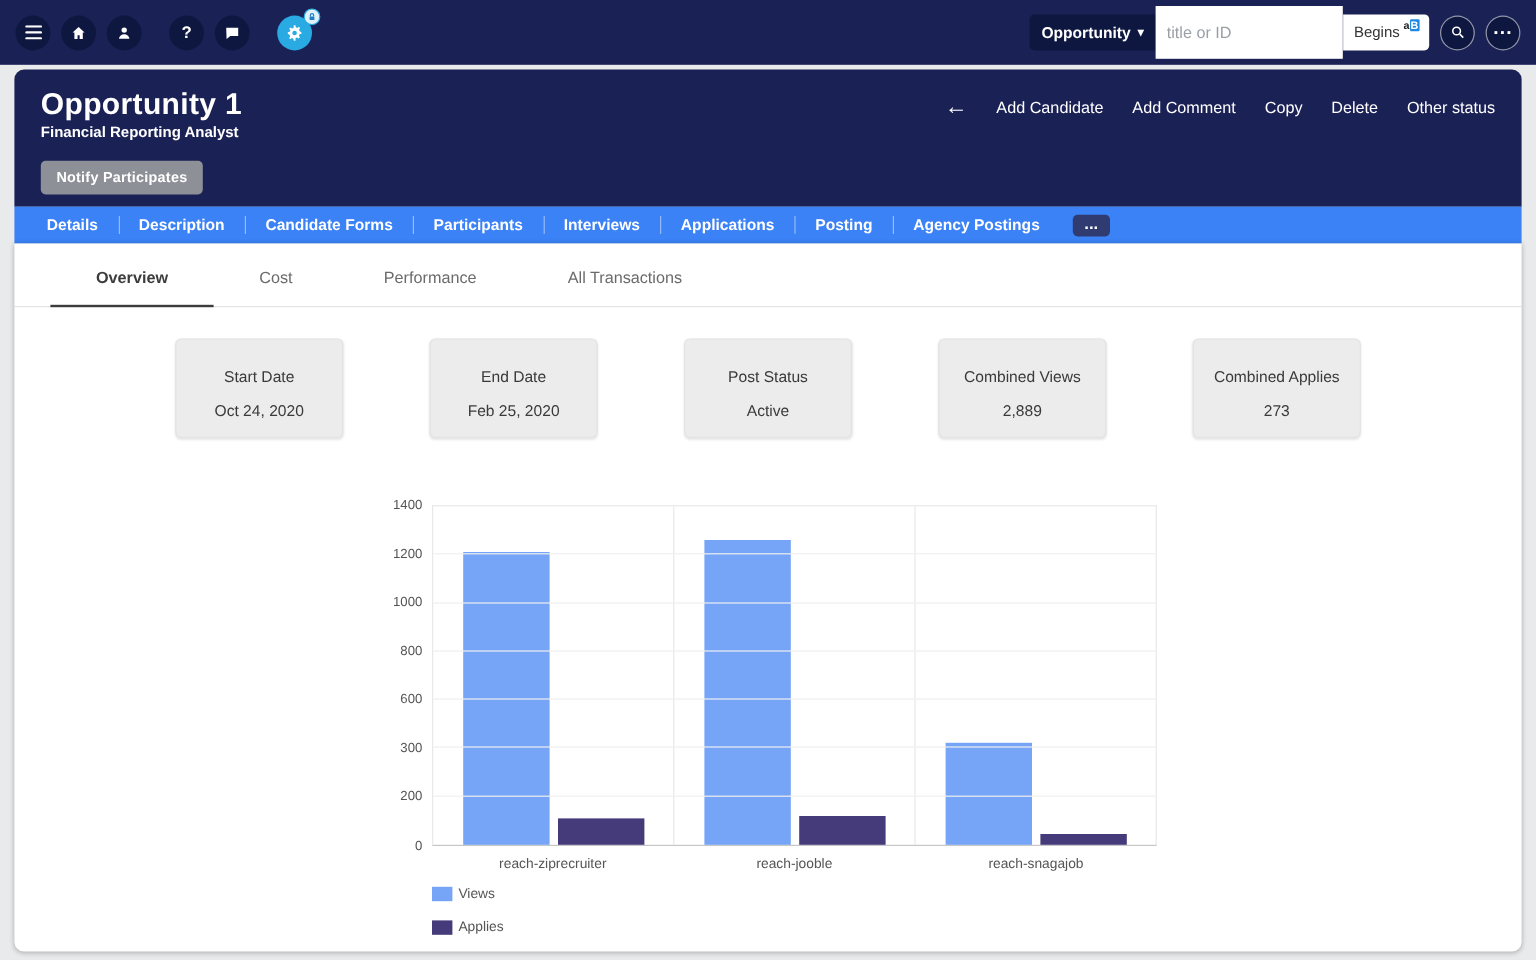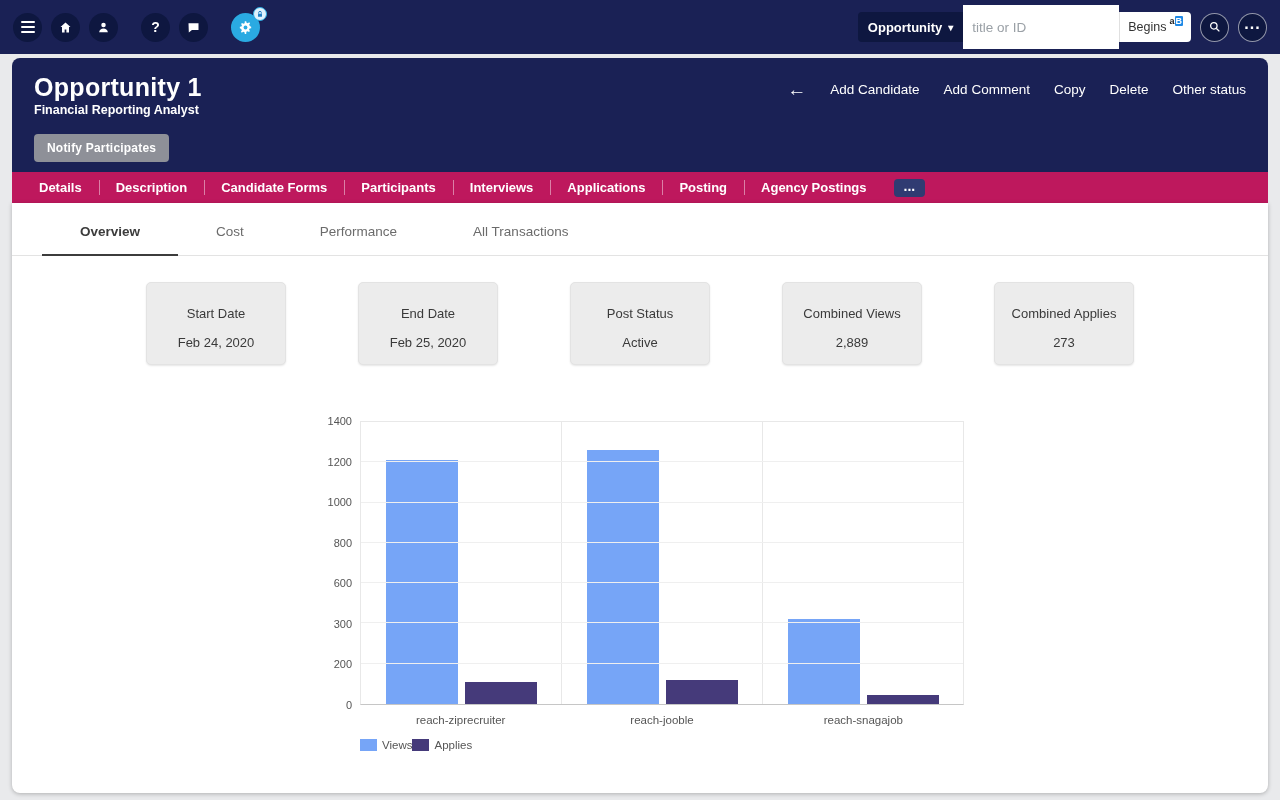--- a/index.html
+++ b/index.html
@@ -32,21 +32,21 @@
   .panel{margin:4px 12px 0;}
   .panel-header{background:#1a2155;border-radius:8px 8px 0 0;padding:14px 22px 10px;color:#fff;position:relative;}
   .title{font-size:25px;font-weight:bold;letter-spacing:.3px;line-height:30px;}
   .subtitle{font-size:12.5px;font-weight:bold;margin-top:1px;line-height:15px;}
   .actions{position:absolute;top:22px;right:22px;display:flex;align-items:center;gap:24px;font-size:13.5px;}
   .action-link{cursor:pointer;white-space:nowrap;}
   .back-arrow{font-size:19px;cursor:pointer;line-height:1;}
   .notify{margin-top:16px;display:inline-block;background:#8e9098;color:#fff;font-size:12px;
     padding:7px 13px;border-radius:4px;cursor:pointer;font-weight:bold;letter-spacing:.2px;}
   
-  .tabbar{background:#be185d;display:flex;align-items:stretch;padding-left:10px;height:31px;}
+  .tabbar{background:#3b82f6;display:flex;align-items:stretch;padding-left:10px;height:31px;}
   .tab{color:#fff;font-weight:bold;font-size:13px;padding:0 17px;display:flex;align-items:center;
     position:relative;cursor:pointer;white-space:nowrap;}
   .tab:not(:first-child)::before{content:'';position:absolute;left:0;top:8px;bottom:8px;width:1px;background:rgba(255,255,255,.45);}
   .tab.active{background:#fff;color:#1a2155;border-radius:6px 6px 0 0;}
   .tab.active::before{display:none;}
   .tab.active + .tab::before{display:none;}
   .tab-more{background:#303b72;border-radius:4px;color:#fff;font-weight:bold;align-self:center;
     padding:3px 10px 7px;margin-left:10px;line-height:8px;cursor:pointer;font-size:14px;}
   
   .content{background:#fff;border-radius:0 0 8px 8px;height:590px;box-shadow:0 1px 4px rgba(0,0,0,.25);}
@@ -65,21 +65,21 @@
   .yaxis{width:44px;position:relative;flex:none;}
   .ylabel{position:absolute;right:8px;width:36px;text-align:right;font-size:11px;color:#555;height:12px;line-height:12px;}
   .plot{position:relative;flex:1;height:284px;border:1px solid #e8e8e8;border-bottom:1px solid #c6c6c6;}
   .gridline{position:absolute;left:0;right:0;border-top:1px solid #efefef;}
   .groups{position:absolute;left:0;right:0;top:0;bottom:0;display:flex;}
   .group{flex:1;display:flex;align-items:flex-end;justify-content:center;gap:7px;}
   .group + .group{border-left:1px solid #e8e8e8;}
   .bar{width:72px;}
   .xlabels{display:flex;margin-left:44px;}
   .xlabel{flex:1;text-align:center;font-size:11.5px;color:#555;padding-top:9px;}
-  .legend{display:flex;justify-content:flex-start;margin-top:13px;margin-left:44px;}
+  .legend{display:flex;justify-content:flex-end;gap:16px;margin-top:13px;margin-left:44px;flex-direction:column;}
   .legend-item{display:flex;align-items:center;gap:5px;font-size:11.5px;color:#555;}
   .swatch{width:17px;height:12px;display:inline-block;}
 </style>
 </head>
 <body>
 
 <div class="topbar">
   <div class="iconbtn">
     <svg width="14" height="12" viewBox="0 0 14 12">
         <rect y="0" width="14" height="2" rx="1" fill="#fff"></rect>
@@ -171,21 +171,21 @@
     <div class="subtabs">
       <div class="subtab active">Overview</div>
       <div class="subtab">Cost</div>
       <div class="subtab">Performance</div>
       <div class="subtab">All Transactions</div>
     </div>
 
     <div class="cards">
       <div class="card">
         <div class="card-label">Start Date</div>
-        <div class="card-value">Feb 24, 2020</div>
+        <div class="card-value">Oct 24, 2020</div>
       </div>
       <div class="card">
         <div class="card-label">End Date</div>
         <div class="card-value">Feb 25, 2020</div>
       </div>
       <div class="card">
         <div class="card-label">Post Status</div>
         <div class="card-value">Active</div>
       </div>
       <div class="card">

